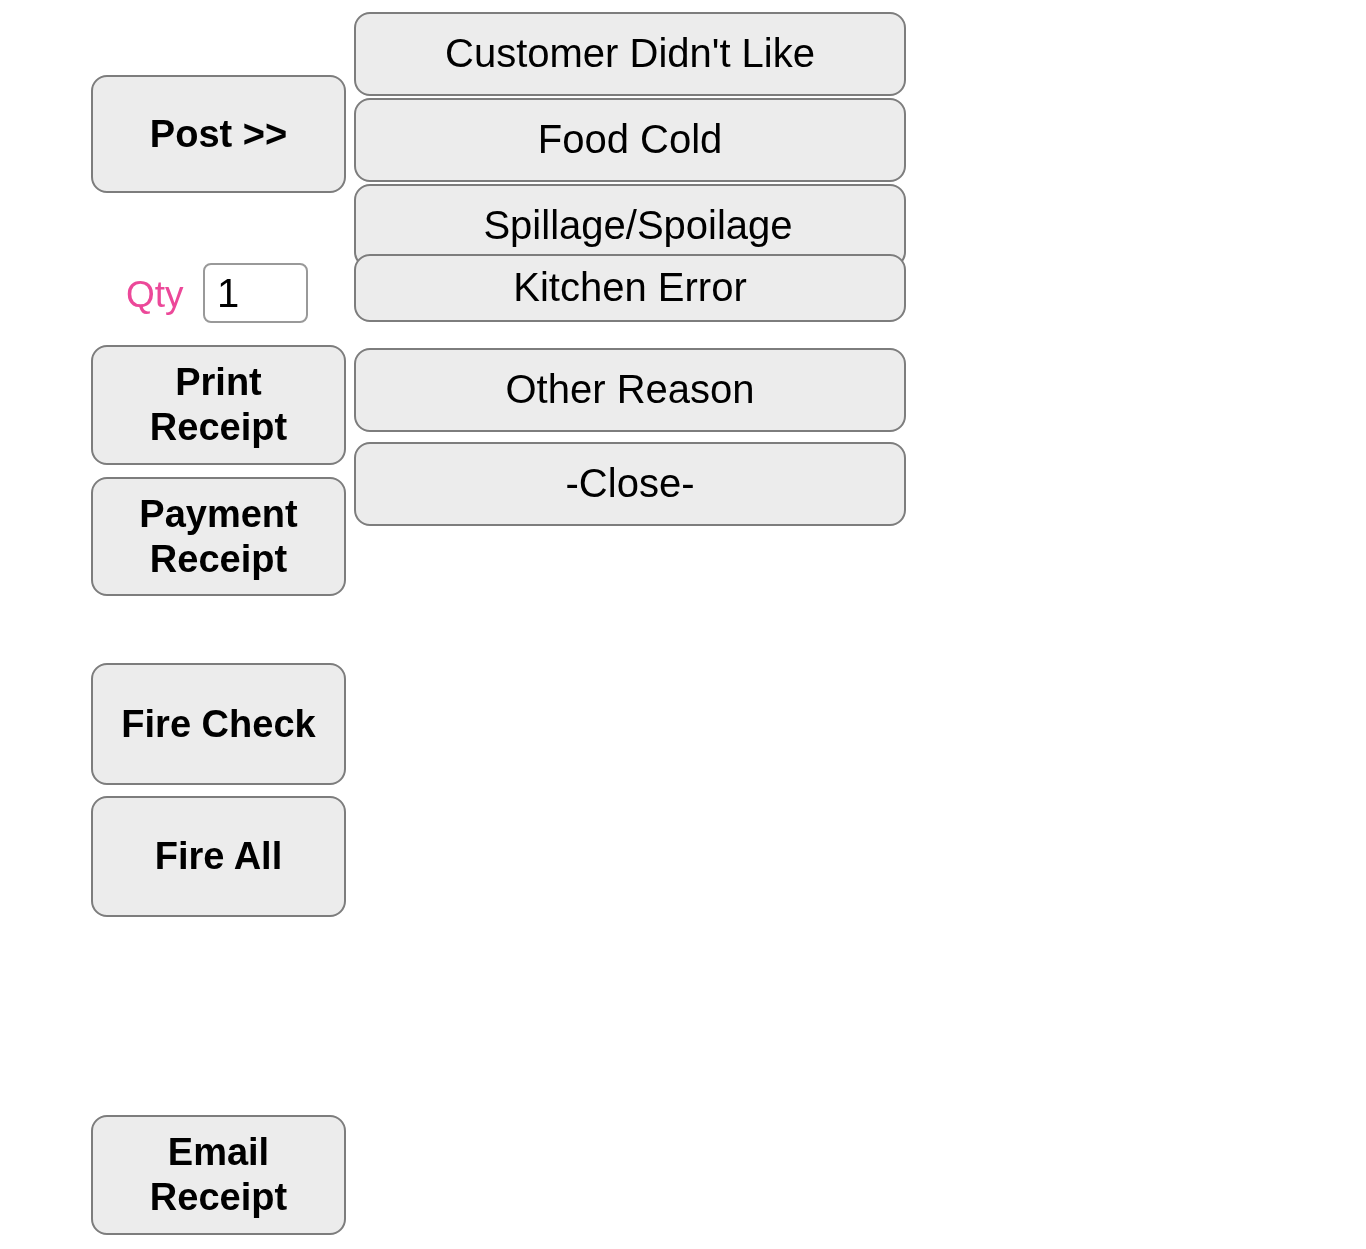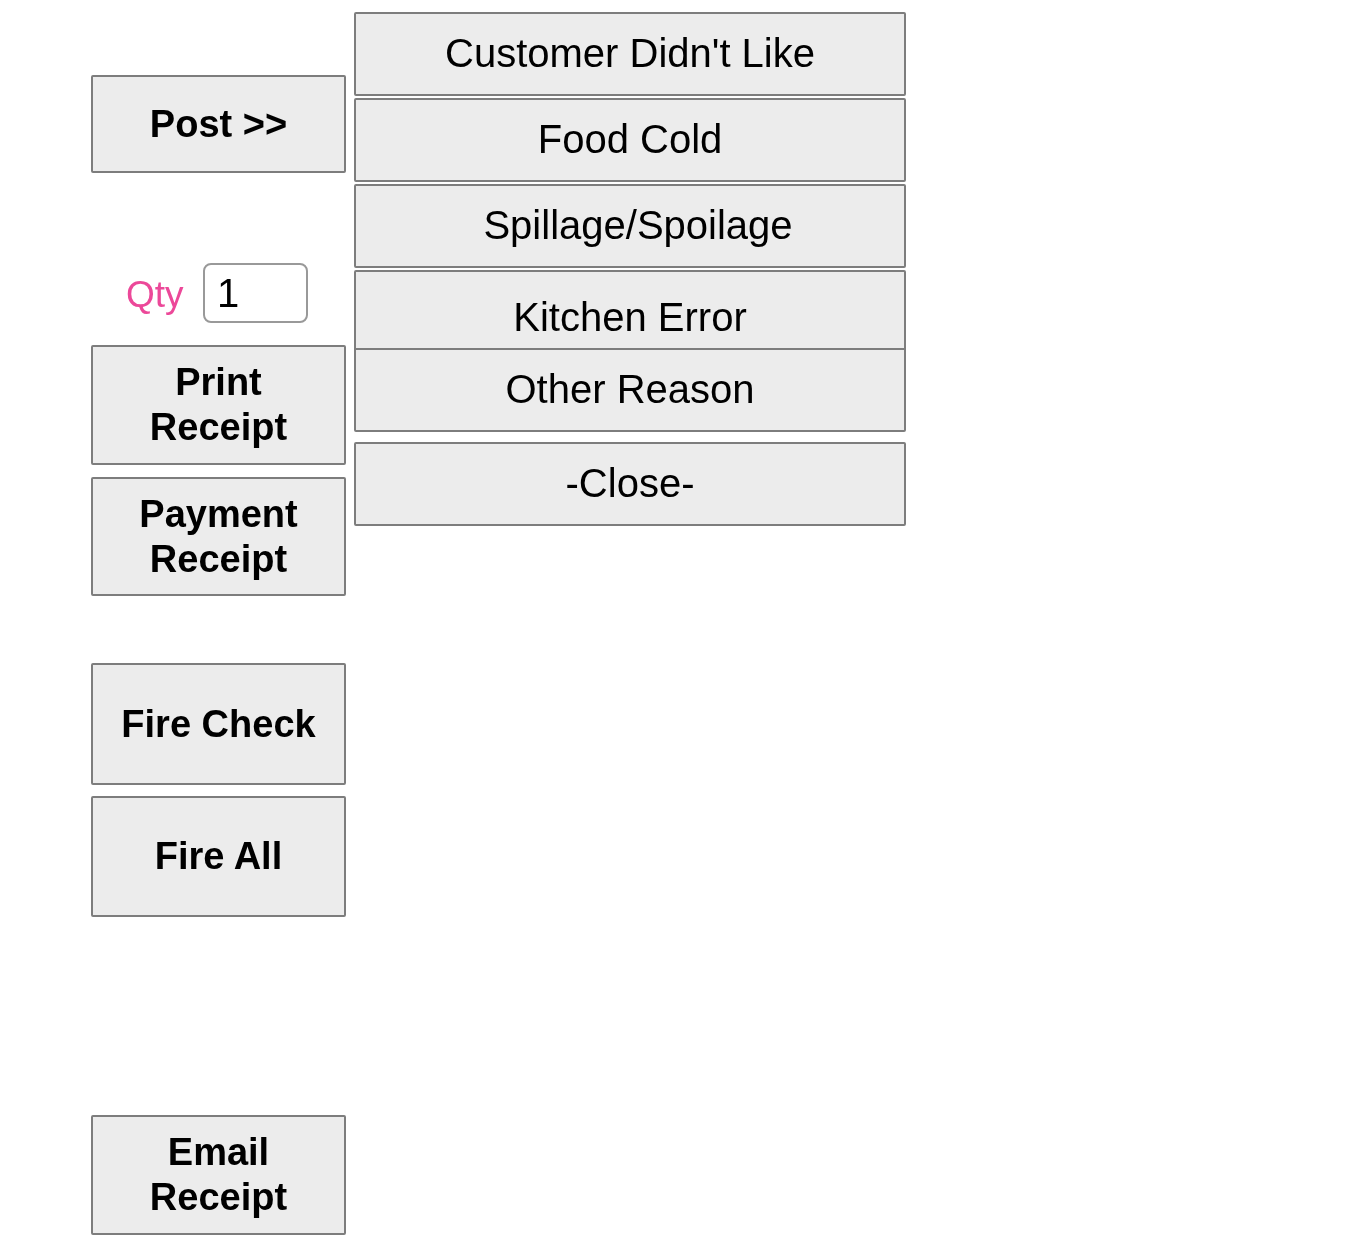--- a/index.html
+++ b/index.html
@@ -13,21 +13,21 @@
     width: 1366px;
     height: 1249px;
     background: #ffffff;
     overflow: hidden;
   }
   .btn {
     position: absolute;
     box-sizing: border-box;
     background: #ececec;
     border: 2px solid #7d7d7d;
-    border-radius: 2px;
+    border-radius: 16px;
     color: #000000;
     display: flex;
     align-items: center;
     justify-content: center;
     text-align: center;
     white-space: pre-line;
     line-height: 1.18;
     cursor: pointer;
     user-select: none;
   }
@@ -66,21 +66,21 @@
     color: #000000;
     padding: 0 0 0 12px;
     outline: none;
   }
 </style>
 </head>
 <body>
 
 <div class="screen">
 
-  <div class="btn left-btn" style="top:75px;height:98px;">Post &gt;&gt;</div>
+  <div class="btn left-btn" style="top:75px;height:118px;">Post &gt;&gt;</div>
 
   <span class="qty-label">Qty</span>
   <input class="qty-input" type="text" value="1" style="">
 
   <div class="btn left-btn" style="top:345px;height:120px;">Print
 Receipt</div>
 
   <div class="btn left-btn" style="top:477px;height:119px;">Payment
 Receipt</div>
 
@@ -91,19 +91,19 @@
 
   <div class="btn left-btn" style="top:1115px;height:120px;">Email
 Receipt</div>
 
   <div class="btn menu-btn" style="top:12px;height:84px;">Customer Didn't Like</div>
 
   <div class="btn menu-btn" style="top:98px;height:84px;">Food Cold</div>
 
   <div class="btn menu-btn" style="top:184px;height:84px;padding-left:16px;">Spillage/Spoilage</div>
 
-  <div class="btn menu-btn" style="top:270px;height:96px;">Kitchen Error</div>
+  <div class="btn menu-btn" style="top:254px;height:68px;">Kitchen Error</div>
 
   <div class="btn menu-btn" style="top:348px;height:84px;">Other Reason</div>
 
   <div class="btn menu-btn" style="top:442px;height:84px;">-Close-</div>
 
 </div>
 
 </body></html>

